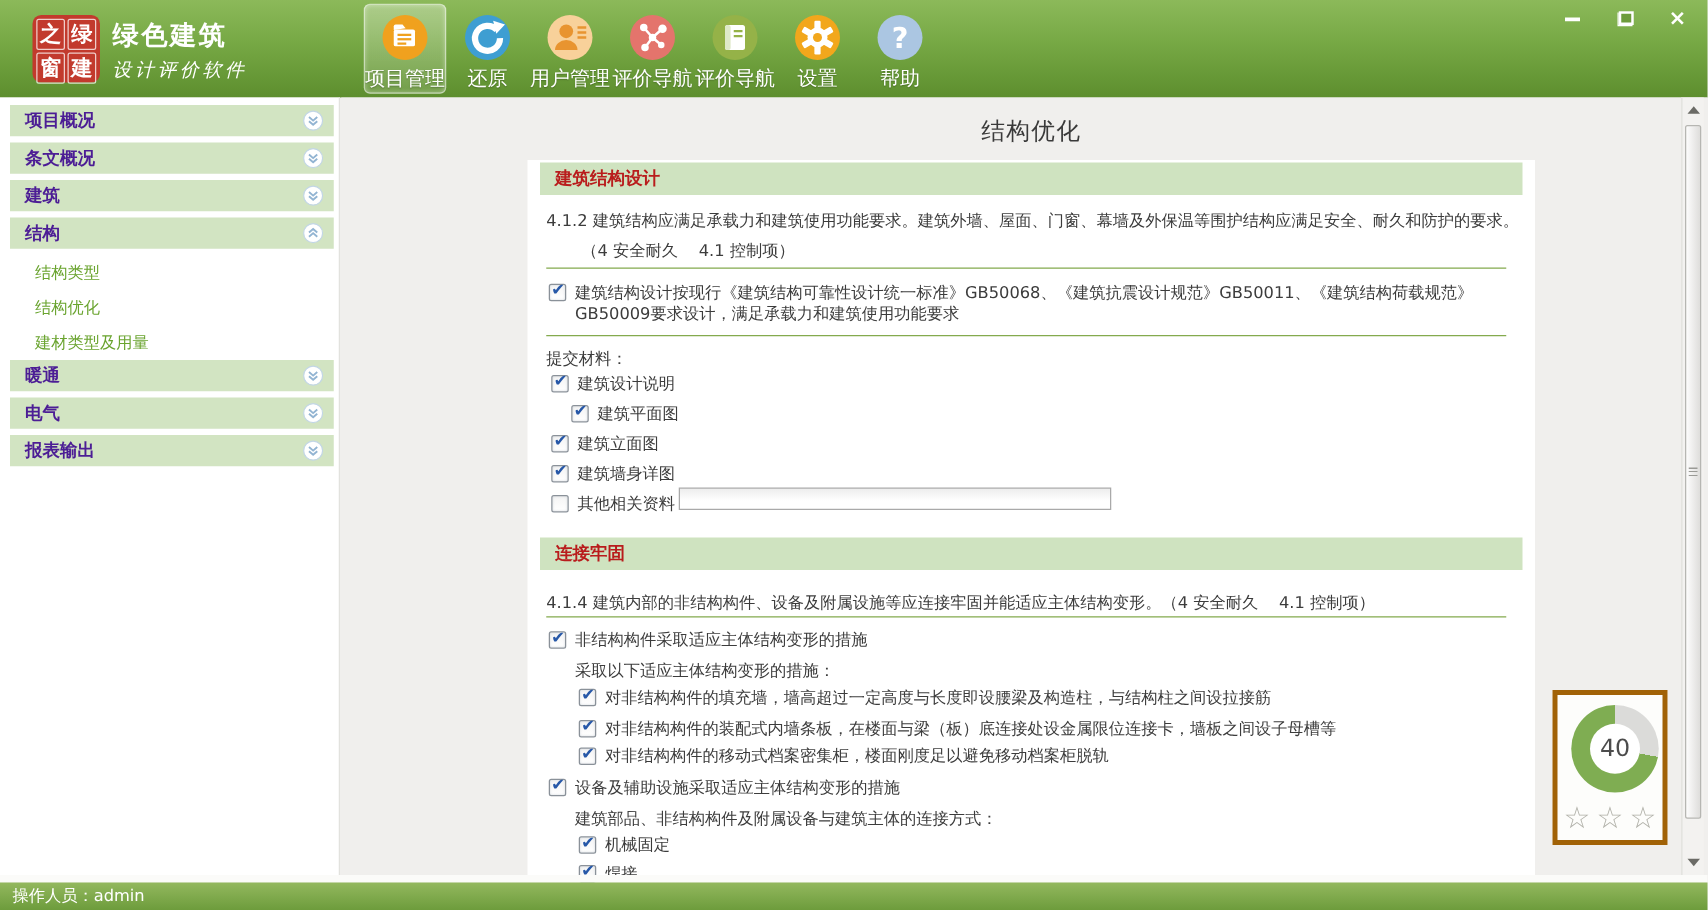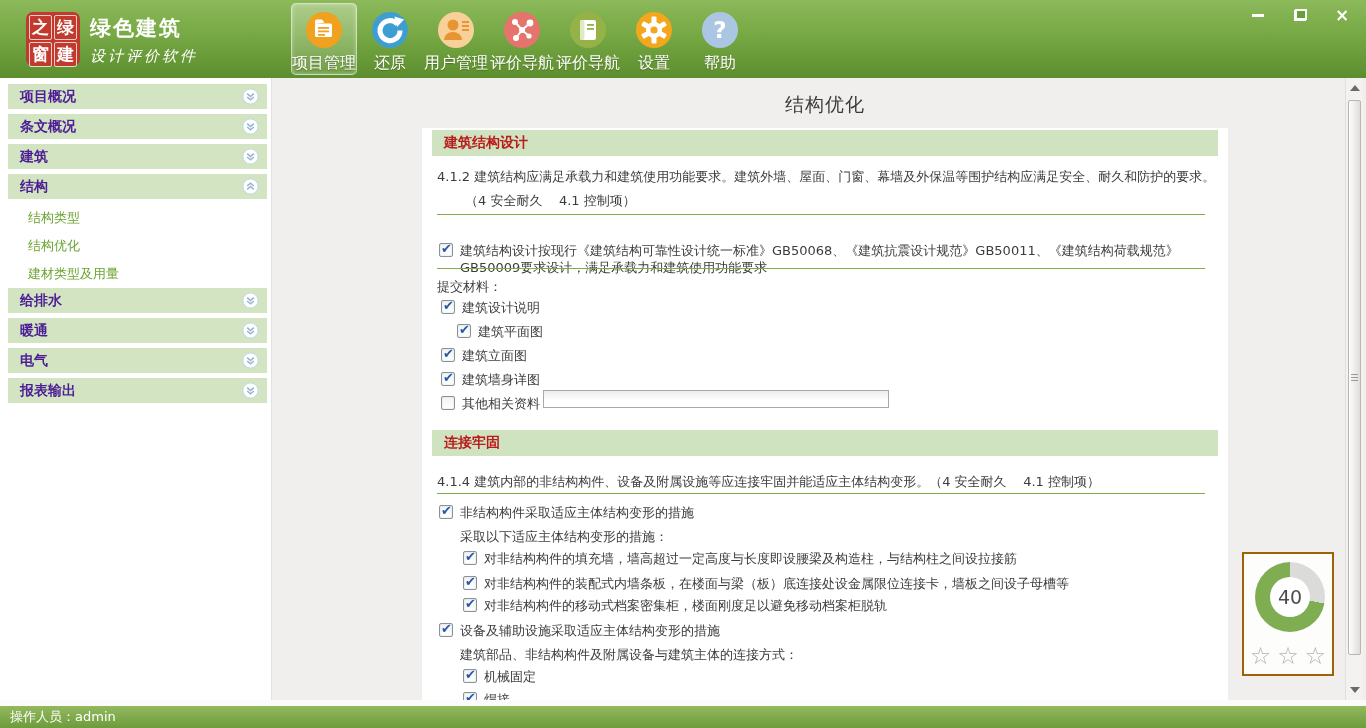--- a/index.html
+++ b/index.html
@@ -69,21 +69,21 @@
   .sb-arrow { position:absolute; left:4px; width:0; height:0; border-left:5px solid transparent; border-right:5px solid transparent; }
   .sb-arrow.up { top:7px; border-bottom:6px solid #6b6b66; }
   .sb-arrow.down { bottom:7px; border-top:6px solid #6b6b66; }
   .sb-thumb { position:absolute; left:2px; top:22px; width:13px; height:555px; border:1px solid #b6b6b2;
     border-radius:2px; background:linear-gradient(90deg,#fdfdfd,#dedddb); }
   .sb-grip { position:absolute; left:2px; top:50%; width:7px; height:9px; margin-top:-4px;
     background:repeating-linear-gradient(180deg,#9a9a96 0 1px,transparent 1px 3px); }
 
   
   .score-card { position:absolute; left:1242px; top:552px; width:92px; height:124px;
-    background:#fdfdfb; border:2px solid #a16207; }
+    background:#fdfdfb; border:4px solid #a16207; }
   .donut { position:absolute; left:11px; top:8px; width:70px; height:70px; border-radius:50%;
     background:conic-gradient(#dbdbd9 0 calc((100 - var(--pct,72)) * 1%), #7fad52 0 100%);
     display:flex; align-items:center; justify-content:center; }
   .donut-hole { width:40px; height:40px; border-radius:50%; background:#fff;
     display:flex; align-items:center; justify-content:center; font-size:19px; color:#4c4c4c; }
   .stars { position:absolute; left:0; bottom:6px; width:100%; display:flex; justify-content:space-evenly;
     color:#b2b2aa; font-size:24px; line-height:24px; }
 
   
   .bottom-strip { position:absolute; left:0; right:0; bottom:22px; height:6px; background:#fbfbf9; }
@@ -246,30 +246,20 @@
   <div class="side-sub">
       <span>结构类型</span>
     </div>
   <div class="side-sub">
       <span>结构优化</span>
     </div>
   <div class="side-sub">
       <span>建材类型及用量</span>
     </div>
   <div class="side-sec">
-    <span class="slabel">给排水</span>
-    <svg class="chev" viewBox="0 0 18 18">
-        <circle cx="9" cy="9" r="8" fill="#ffffff" stroke="#c2d6e6"></circle>
-        <g fill="none" stroke="#92b4d2" stroke-width="1.6">
-          <polyline points="5.5,6 9,9 12.5,6"></polyline>
-          <polyline points="5.5,9.5 9,12.5 12.5,9.5"></polyline>
-        </g>
-      </svg>
-  </div>
-  <div class="side-sec">
     <span class="slabel">暖通</span>
     <svg class="chev" viewBox="0 0 18 18">
         <circle cx="9" cy="9" r="8" fill="#ffffff" stroke="#c2d6e6"></circle>
         <g fill="none" stroke="#92b4d2" stroke-width="1.6">
           <polyline points="5.5,6 9,9 12.5,6"></polyline>
           <polyline points="5.5,9.5 9,12.5 12.5,9.5"></polyline>
         </g>
       </svg>
   </div>
   <div class="side-sec">
@@ -299,21 +289,21 @@
 
   <div class="panel">
 
     <div class="sec-bar" style="top:2px">
       <span>建筑结构设计</span>
     </div>
     <div class="txt" style="left:15px; top:40px">4.1.2 建筑结构应满足承载力和建筑使用功能要求。建筑外墙、屋面、门窗、幕墙及外保温等围护结构应满足安全、耐久和防护的要求。</div>
     <div class="txt" style="left:43px; top:64px">（4 安全耐久    4.1 控制项）</div>
     <div class="divider" style="top:86px"></div>
 
-    <div class="row" style="left:17px; top:114px; width:775px">
+    <div class="row" style="left:17px; top:98px; width:775px">
       <span class="cb checked"></span>
       <span class="lbl" style="width:748px">建筑结构设计按现行《建筑结构可靠性设计统一标准》GB50068、《建筑抗震设计规范》GB50011、《建筑结构荷载规范》GB50009要求设计，满足承载力和建筑使用功能要求</span>
     </div>
     <div class="divider" style="top:140px"></div>
 
     <div class="txt" style="left:15px; top:150px">提交材料：</div>
 
     <div class="row" style="left:19px; top:171px">
       <span class="cb checked"></span>
       <span class="lbl">建筑设计说明</span>

